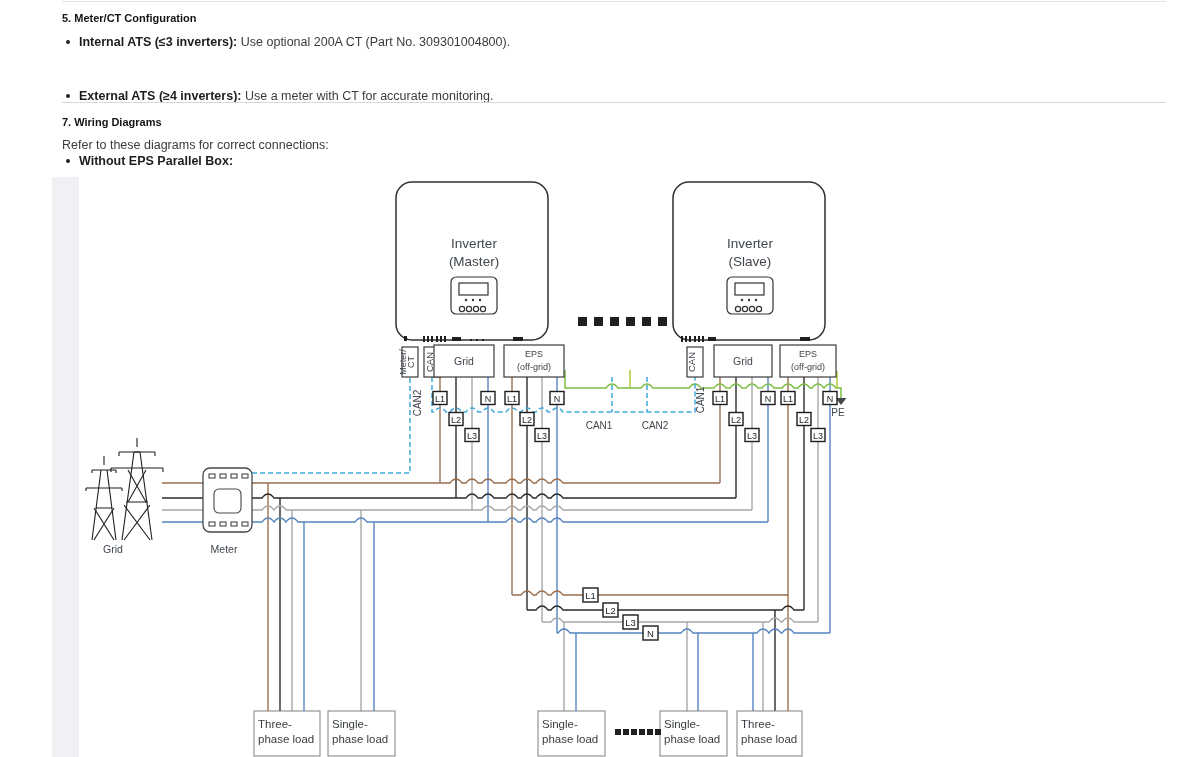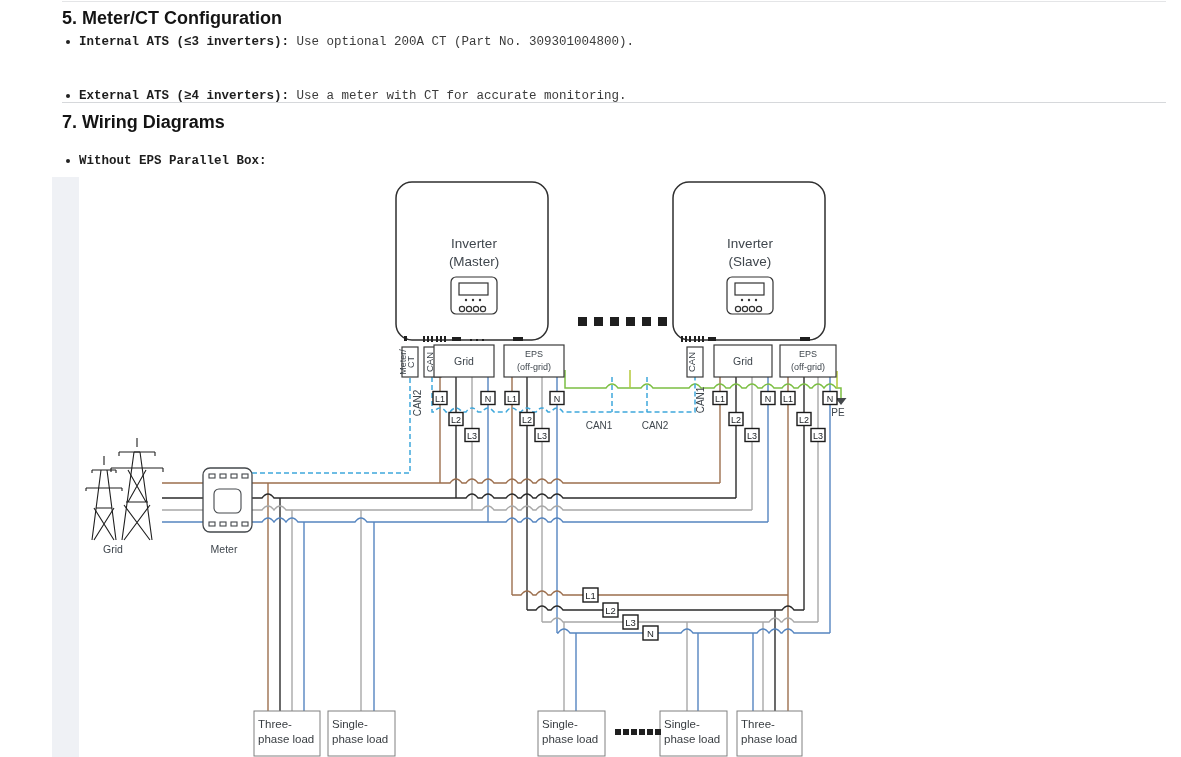--- a/index.html
+++ b/index.html
@@ -3,22 +3,22 @@
 <meta charset="utf-8">
 <style>
   html,body{margin:0;padding:0;background:#fff;}
   .page{position:relative;width:1181px;height:757px;background:#ffffff;overflow:hidden;
         font-family:"Liberation Sans",sans-serif;}
   .topline{position:absolute;top:1px;left:62px;width:1104px;height:1px;background:#e4e5e7;}
   .hr{position:absolute;top:102px;left:62px;width:1104px;height:1px;background:#d6d8db;}
   .graystrip{position:absolute;left:52px;top:177px;width:27px;height:580px;background:#eff1f5;}
   .docline{position:absolute;font-size:12.5px;line-height:15px;color:#3b3b3b;white-space:nowrap;}
   .docline .b{font-weight:700;color:#1d1d1d;}
-  .hleft{left:62px;font-weight:700;color:#141414;font-size:18px;}
-  .bullet{left:79px;font-family:Liberation Mono, monospace;}
+  .hleft{left:62px;font-weight:700;color:#141414;font-size:11px;}
+  .bullet{left:79px;}
   .dot{position:absolute;left:-13px;top:5px;width:4px;height:4px;border-radius:50%;background:#222;}
   .circ{position:absolute;left:-13px;top:4px;width:5px;height:5px;border-radius:50%;border:1px solid #4a4a4a;background:#fff;}
   svg{position:absolute;left:0;top:0;}
   svg text{font-family:"Liberation Sans",sans-serif;fill:#3f464d;}
   .wirelabel{font-size:9px;fill:#22262a;}
   .buslabel{font-size:9.5px;fill:#22262a;}
   .portlabel{font-size:10.5px;}
   .portsmall{font-size:9px;}
   .rotlabel{font-size:9.5px;}
   .caption{font-size:10.5px;}
@@ -40,20 +40,21 @@
   </div>
 
 
   <div class="docline bullet" style="top:89px">
     <span class="dot"></span><span class="b">External ATS (≥4 inverters):</span><span> Use a meter with CT for accurate monitoring.</span>
   </div>
 
   <div class="hr"></div>
 
   <div class="docline hleft" style="top:115px">7. Wiring Diagrams</div>
+  <div class="docline" style="top:138px;left:62px">Refer to these diagrams for correct connections:</div>
   <div class="docline bullet" style="top:154px">
     <span class="dot"></span><span class="b">Without EPS Parallel Box:</span>
   </div>
 
   <div class="graystrip"></div>
 
   <svg width="1181" height="757" viewBox="0 0 1181 757">
 
     <g stroke="#9c6f4e" stroke-width="1.4" fill="none">
       <path d="M440 377 V483"></path>

